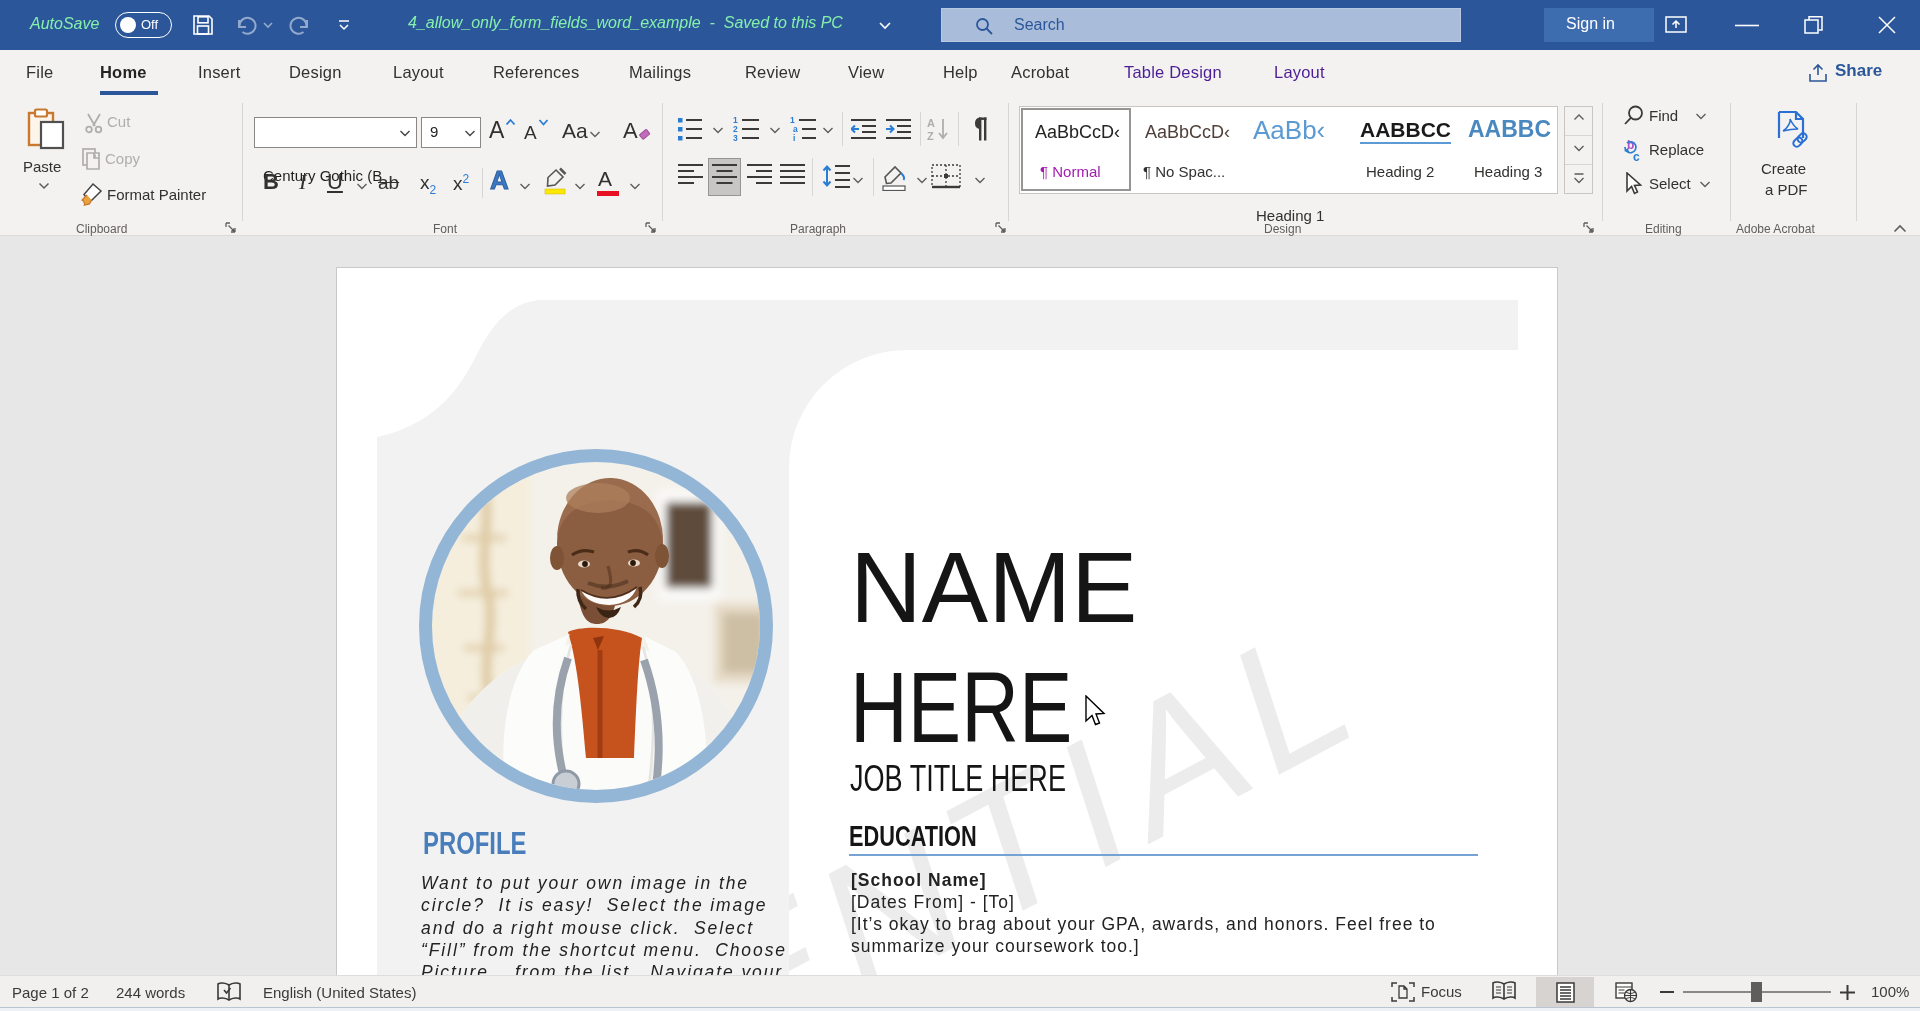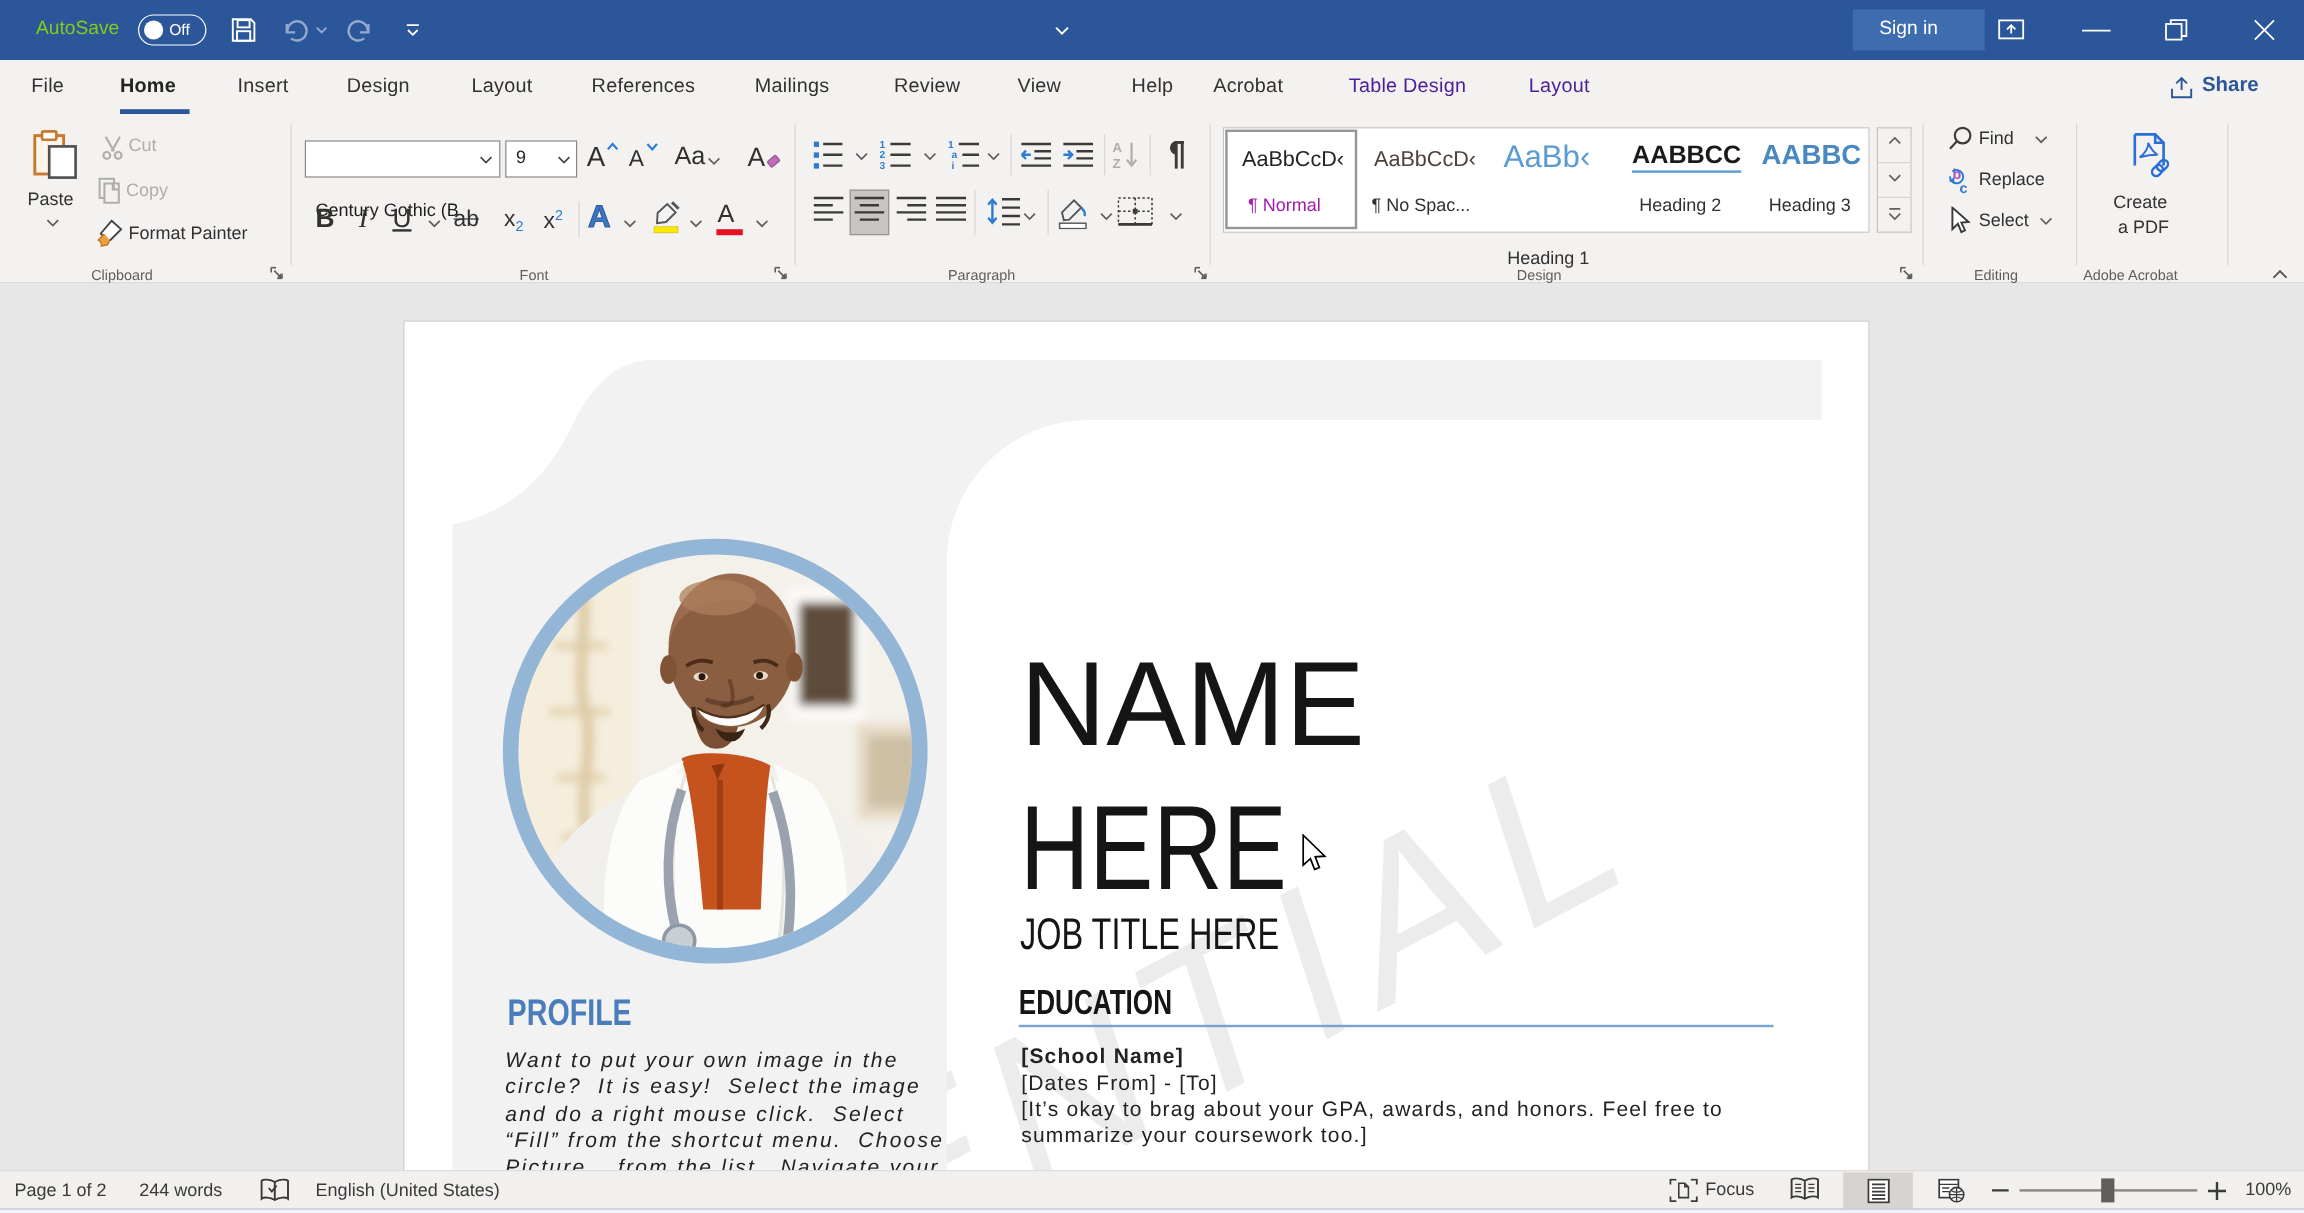--- a/index.html
+++ b/index.html
@@ -2,21 +2,21 @@
 <html><head>
 <meta charset="utf-8">
 <style>
   * { margin:0; padding:0; box-sizing:border-box; }
   html,body { width:1920px; height:1011px; overflow:hidden; font-family:"Liberation Sans", sans-serif; }
   .abs { position:absolute; }
   #app { position:relative; width:1920px; height:1011px; background:#e7e7e7; }
 
   
   #titlebar { left:0; top:0; width:1920px; height:50px; background:#2b579a; color:#fff; }
-  .tb-txt { position:absolute; font-size:15px; color:#84cc16; }
+  .tb-txt { position:absolute; font-size:15px; color:#86efac;font-style:italic; }
 
   
   #tabrow { left:0; top:50px; width:1920px; height:45px; background:#f3f2f1; }
   .tab { position:absolute; top:0; height:45px; line-height:45px; font-size:16.5px; letter-spacing:0.2px; color:#323130; }
   .tab.ctx { color:#4c1d95; }
 
   
   #ribbon { left:0; top:95px; width:1920px; height:141px; background:#f3f2f1; border-bottom:1px solid #dcdad8; }
   .grplabel { position:absolute; font-size:12px; color:#605e5c; }
   .vdiv { position:absolute; top:8px; width:1px; height:118px; background:#d8d6d4; }
@@ -56,24 +56,32 @@
 
     <svg class="abs" style="left:287px;top:12px;" width="26" height="26" viewBox="0 0 26 26">
       <path d="M20 8 v7 h-7" fill="none" stroke="#93a9cd" stroke-width="2"></path>
       <path d="M19.5 14 a8 8 0 1 0 -3 6" fill="none" stroke="#93a9cd" stroke-width="2"></path>
     </svg>
 
     <svg class="abs" style="left:336px;top:17px;" width="16" height="16" viewBox="0 0 16 16">
       <path d="M3 4 h10" stroke="#fff" stroke-width="1.5"></path>
         <path d="M4 8 l4 4 4-4" stroke="#fff" stroke-width="1.5" fill="none"></path>
     </svg>
+    <span class="tb-txt" style="left:408px;top:14px;font-size:16px;">4_allow_only_form_fields_word_example&nbsp;&nbsp;-&nbsp;&nbsp;Saved to this PC</span>
     <svg class="abs" style="left:878px;top:21px;" width="14" height="10" viewBox="0 0 14 10">
         <path d="M2 2 l5 5 5-5" stroke="#fff" stroke-width="1.6" fill="none"></path>
       </svg>
 
+    <div class="abs" style="left:941px;top:8px;width:520px;height:34px;background:#a9bcd9;border:1px solid #bac9e2;">
+      <svg class="abs" style="left:32px;top:7px;" width="20" height="20" viewBox="0 0 20 20">
+          <circle cx="8.5" cy="8.5" r="5.5" fill="none" stroke="#2b579a" stroke-width="1.8"></circle>
+          <path d="M12.5 12.5 L18 18" stroke="#2b579a" stroke-width="1.8"></path>
+        </svg>
+      <span class="abs" style="left:72px;top:7px;font-size:16px;color:#2b579a;">Search</span>
+    </div>
 
     <div class="abs" style="left:1544px;top:8px;width:110px;height:34px;background:#3e6daf;">
       <span class="abs" style="left:22px;top:7px;font-size:16px;color:#fff;">Sign in</span>
     </div>
 
     <svg class="abs" style="left:1664px;top:13px;" width="24" height="24" viewBox="0 0 24 24">
       <rect x="2" y="4" width="20" height="15" fill="none" stroke="#fff" stroke-width="1.5"></rect>
       <path d="M12 15 v-6 M8.5 11.5 L12 8 l3.5 3.5" stroke="#fff" stroke-width="1.5" fill="none"></path>
     </svg>
 

